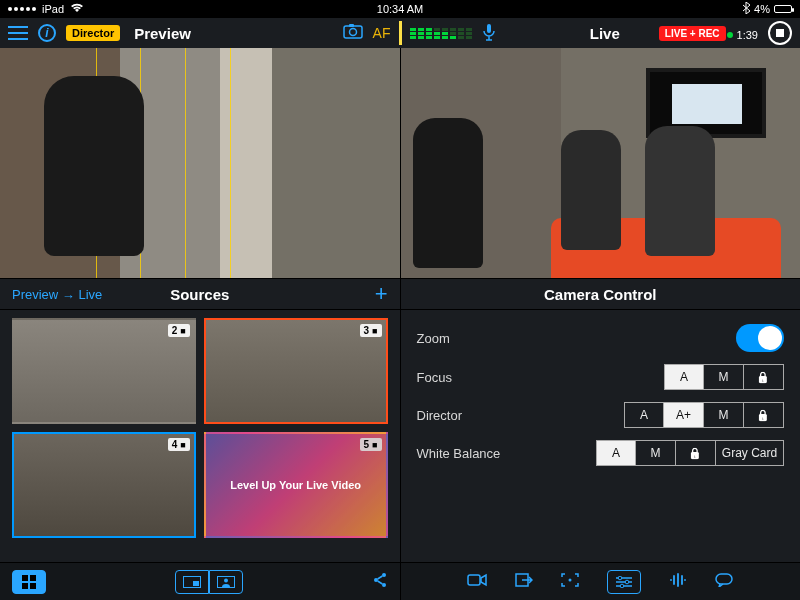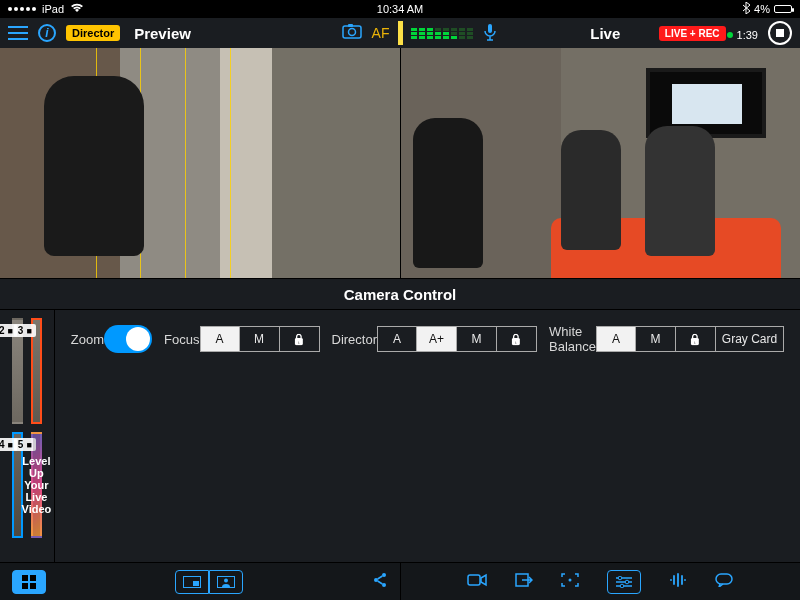--- a/index.html
+++ b/index.html
@@ -22,21 +22,21 @@
   .sb-dot { width: 4px; height: 4px; border-radius: 50%; background: #fff; }
   .battery { width: 18px; height: 8px; border: 1px solid #fff; border-radius: 2px; position: relative; }
   .battery::after { content:""; position:absolute; right:-3px; top:2px; width:2px; height:4px; background:#fff; border-radius:1px; }
   .battery .fill { height:100%; width:74%; background:#fff; }
   
   .topbar {
     height: 30px; background: #1a1d21;
     display: flex; align-items: center;
   }
   .topbar > .half { flex:1; display:flex; align-items:center; gap:10px; padding:0 8px; position:relative; }
-  .topbar .half + .half { border-left:5px solid #fde047; }
+  .topbar .half + .half { border-left:3px solid #fde047; }
   .topbar .title { font-weight:600; font-size:15px; margin-left:4px; }
   .topbar .title.center { position:absolute; left:50%; transform:translateX(-50%); }
   .hamburger { width:20px; height:14px; display:flex; flex-direction:column; justify-content:space-between; }
   .hamburger span { display:block; height:2px; background:#2aa6ff; }
   .icon-info { width:18px; height:18px; border:2px solid #2aa6ff; border-radius:50%; display:flex; align-items:center; justify-content:center; color:#2aa6ff; font-style:italic; font-weight:bold; font-size:12px; }
   .badge-director { background:#ffc400; color:#000; font-size:11px; font-weight:600; padding:2px 6px; border-radius:3px; }
   .icon-cam { color:#2aa6ff; font-size:16px; }
   .af { color:#eab308; font-weight:400; font-size:14px; }
   .audio-meter { display:flex; gap:2px; }
   .audio-col { display:flex; flex-direction:column-reverse; gap:1px; }
@@ -86,21 +86,21 @@
   .thumb.sel-orange { border-color:#ff4d1a; }
   .thumb .tag { position:absolute; top:4px; right:4px; background:rgba(255,255,255,.9); color:#000; font-size:10px; padding:1px 4px; border-radius:2px; display:flex; gap:3px; align-items:center; font-weight:600; }
   .thumb .tag .camico { font-size:9px; }
   .t1{background:linear-gradient(#8a857d,#6d6860);}
   .t2{background:linear-gradient(#7c766c,#5f594f);}
   .t3{background:linear-gradient(#6c665d,#4e483f);}
   .t4{background:linear-gradient(135deg,#6e5db3,#e24a8a,#f29b3a);}
   .t4 .overlay{position:absolute;inset:0;display:flex;align-items:center;justify-content:center;color:#fff;font-size:11px;font-weight:600;text-align:center;background:rgba(0,0,0,.15);}
 
   
-  .controls { padding:14px 16px 8px 16px; display:flex; flex-direction:row; gap:12px; font-size:13px; }
+  .controls { padding:14px 16px 8px 16px; display:flex; flex-direction:column; gap:12px; font-size:13px; }
   .ctrl-row { display:flex; align-items:center; }
   .ctrl-row .lbl { flex:1; color:#d8d8d8; }
   .seg { display:flex; }
   .seg .btn { border:1px solid #aaa; min-width:40px; height:26px; display:flex; align-items:center; justify-content:center; font-size:12px; color:#e8e8e8; background:transparent; }
   .seg .btn + .btn { border-left:none; }
   .seg .btn.active { background:#f2f2f2; color:#111; }
   .seg .btn.wide { min-width:58px; }
   .seg .btn.wider { min-width:68px; }
   .toggle { width:48px; height:28px; border-radius:14px; background:#0099ff; position:relative; }
   .toggle::after{content:"";position:absolute;right:2px;top:2px;width:24px;height:24px;border-radius:50%;background:#fff;}
@@ -249,20 +249,25 @@
     <div class="tv"></div>
       <div class="couch"></div>
       <div class="p1"></div>
       <div class="p2"></div>
       <div class="p3"></div>
   </div>
 </div>
 
 <div class="section-row">
   <div class="half">
+    <span class="link">Preview → Live</span>
+    <span class="section-title">Sources</span>
+    <span class="plus">+</span>
+  </div>
+  <div class="half">
     <span class="section-title">Camera Control</span>
   </div>
 </div>
 
 <div class="panels">
   <div class="panel">
     <div class="sources-grid">
       <div class="thumb t1">
         <span class="tag">
             <span>2</span>

